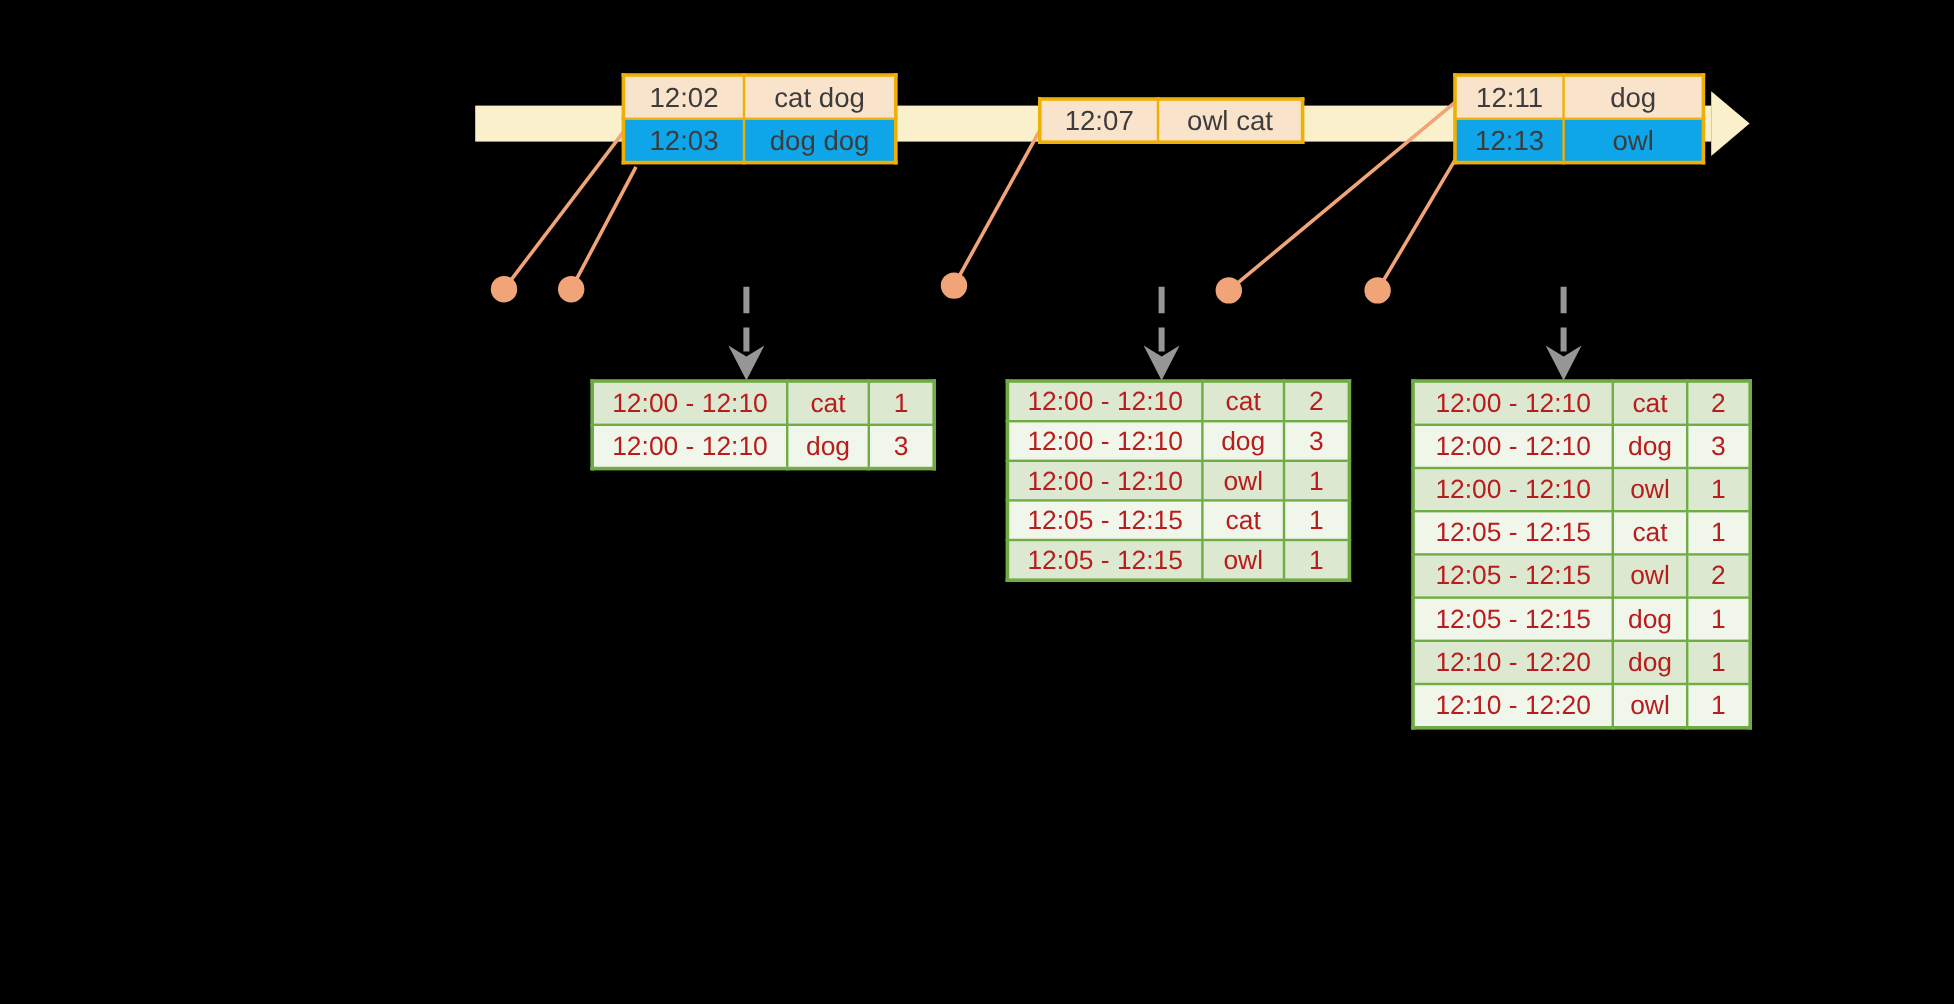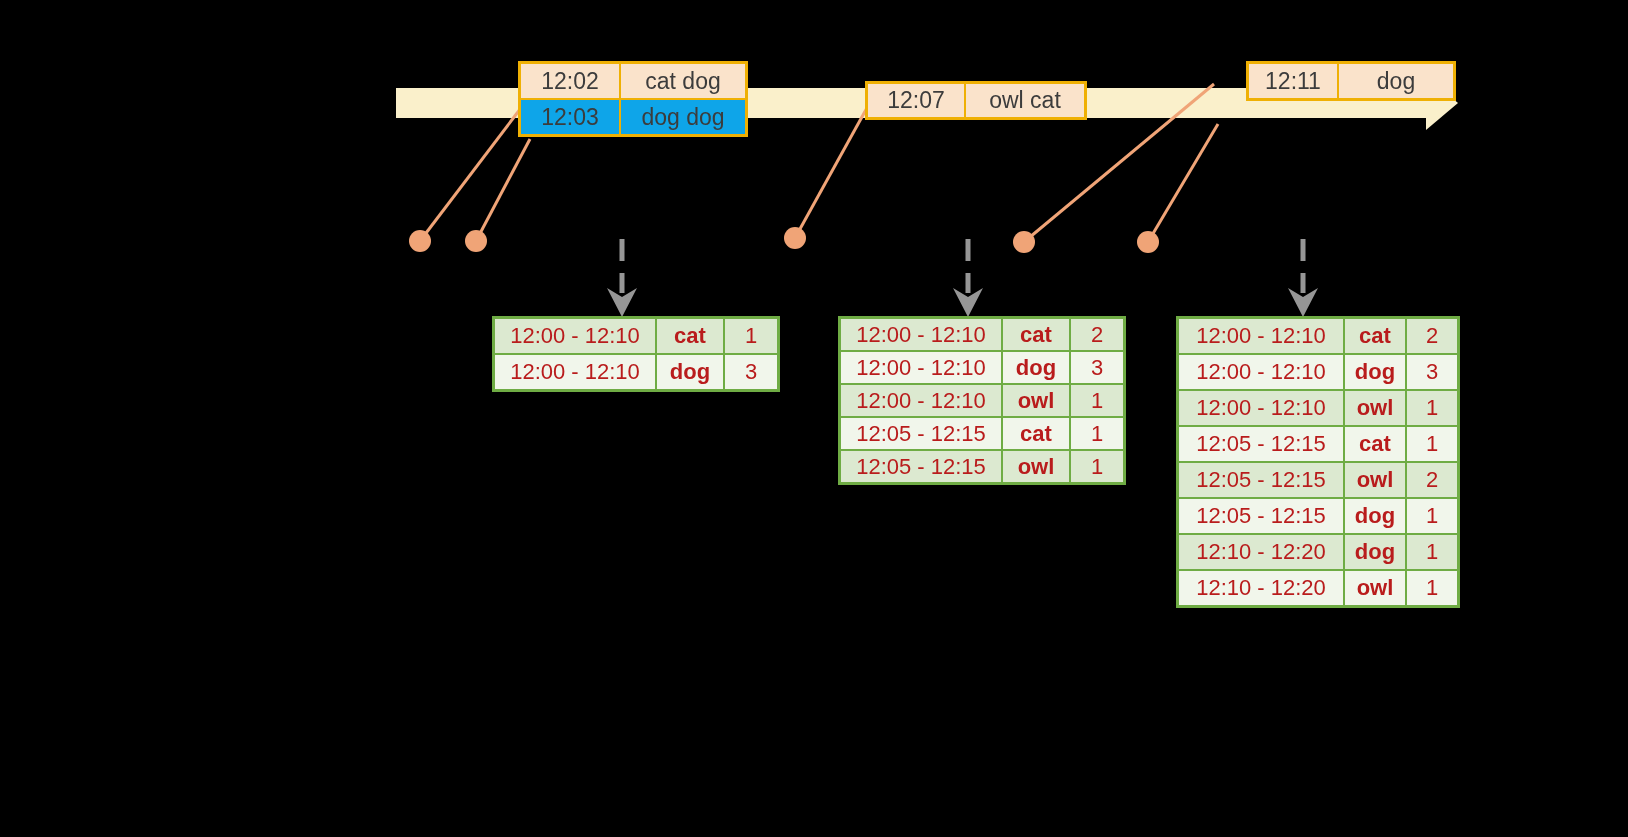--- a/index.html
+++ b/index.html
@@ -54,21 +54,21 @@
     text-align: center;
     padding: 0 4px;
     font-size: 22px;
     color: #b91c1c;
     white-space: nowrap;
   }
   .row-dark  td { background: #DCE9D0; }
   .row-light td { background: #F1F6EB; }
   .group-sep td { border-top: 6px solid #6FAC44; }
   .rt-col-window { width: 152px; font-size: 21px; }
-  .rt-col-word   { width: 58px; font-weight: bold; }
+  .rt-col-word   { width: 58px; }
   .rt-col-count  { width: 44px; }
   .t1 td { height: 34px; }
   .t2 td { height: 31px; }
   .t3 td { height: 34px; }
   .t3 .rt-col-window { width: 156px; }
   .t3 .rt-col-word   { width: 52px; }
   .t3 .rt-col-count  { width: 42px; }
 </style>
 </head>
 <body>
@@ -117,26 +117,30 @@
 
   <table class="event-box b2" style="left:865px; top:81px;">
     <tbody>
       <tr class="event-row-peach event-row-single">
         <td class="ev-col-time">12:07</td>
         <td class="ev-col-words">owl cat</td>
       </tr>
     </tbody>
   </table>
 
-  <table class="event-box b3" style="left:1246px; top:61px;">
+  <table class="event-box b3" style="left:1211px; top:61px;">
     <tbody>
       <tr class="event-row-peach">
         <td class="ev-col-time">12:11</td>
         <td class="ev-col-words">dog</td>
       </tr>
+      <tr class="event-row-cream">
+        <td class="ev-col-time">12:13</td>
+        <td class="ev-col-words">owl</td>
+      </tr>
     </tbody>
   </table>
 
   <table class="result-table t1" style="left:492px; top:316px;">
     <tbody>
       <tr class="row-dark">
         <td class="rt-col-window">12:00 - 12:10</td>
         <td class="rt-col-word">cat</td>
         <td class="rt-col-count">1</td>
       </tr>

